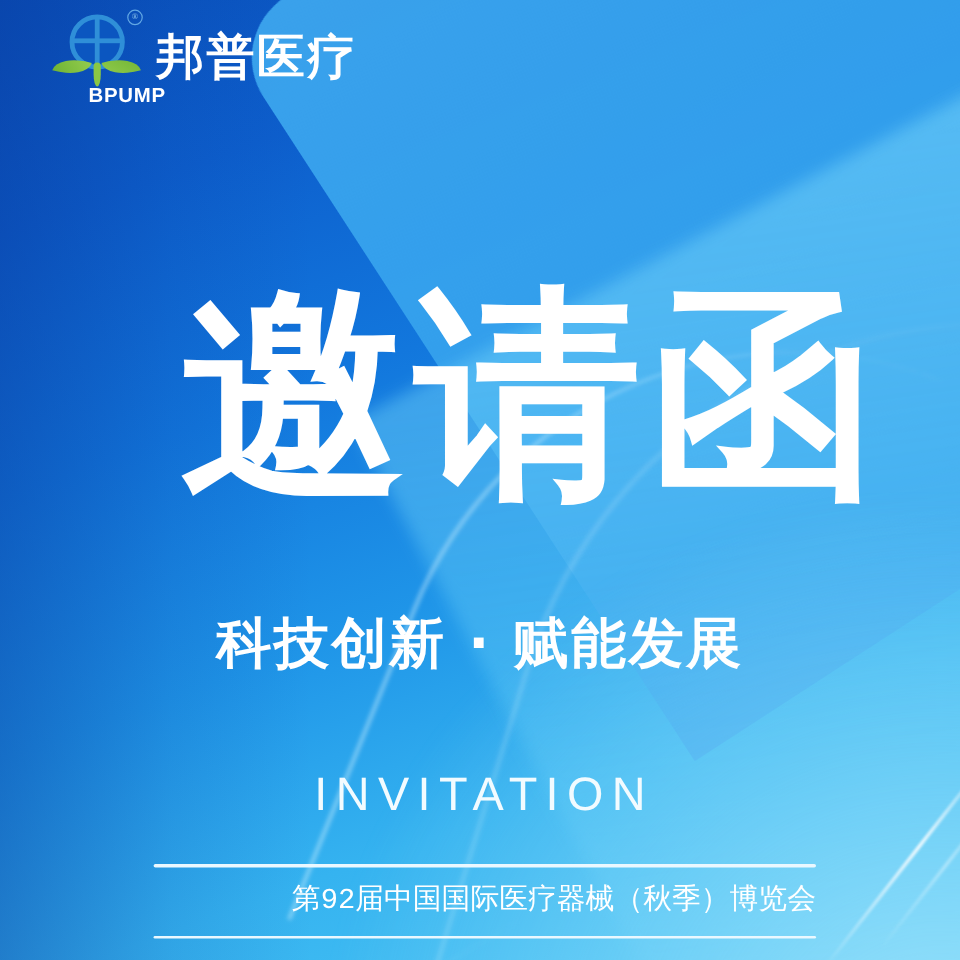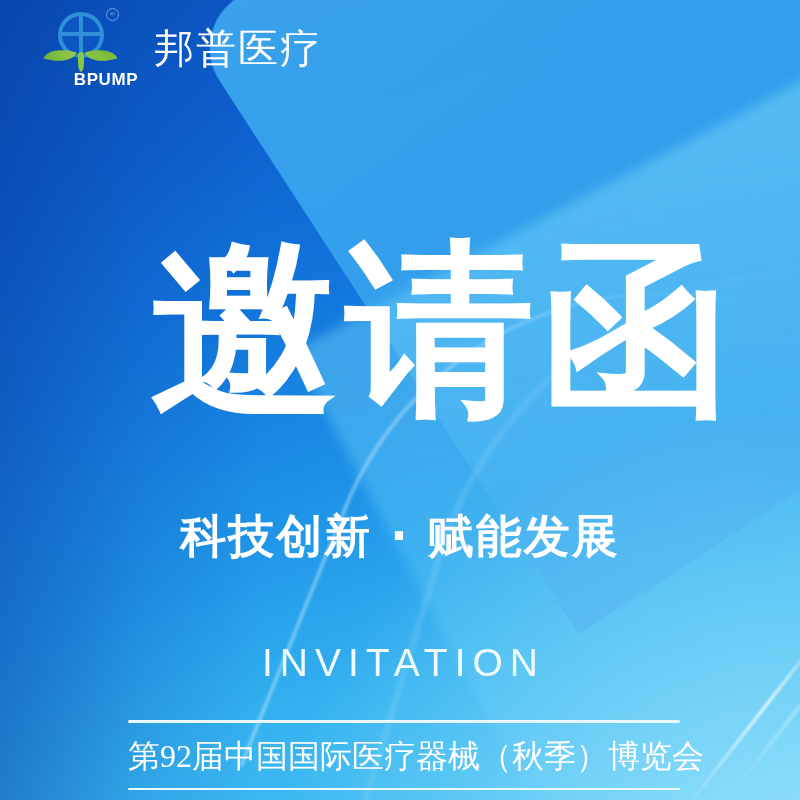--- a/index.html
+++ b/index.html
@@ -223,24 +223,24 @@
     text-align: center;
     color: #ffffff;
     font-size: 17px;
     font-weight: bold;
     letter-spacing: 0.6px;
     font-family: "Liberation Sans", sans-serif;
     margin-left: 24px;
   }
 
   #brand-name {
-    margin-left: 34px;
+    margin-left: 10px;
     color: #ffffff;
     font-size: 40px;
-    font-weight: normal;
+    font-weight: bold;
     letter-spacing: 2px;
     line-height: 1;
     font-family: "DejaVu Sans", "Liberation Sans", sans-serif;
   }
 
   
   #main-title {
     position: absolute;
     top: 236px;
     left: 0;
@@ -300,25 +300,25 @@
   }
   .rule {
     width: 100%;
     height: 2.5px;
     background: #eaf8ff;
     border-radius: 2px;
   }
   #footer-text {
     text-align: right;
     color: #ffffff;
-    font-size: 32px;
+    font-size: 24px;
     line-height: 1;
     padding: 17px 0 16px 0;
     letter-spacing: 0px;
-    font-family: Liberation Serif, serif;
+    font-family: Liberation Mono, monospace;
     white-space: nowrap;
   }
 </style>
 </head>
 <body>
 
 <div id="poster">
 
   <div class="bg-layer">
     <div class="vignette-left"></div>

